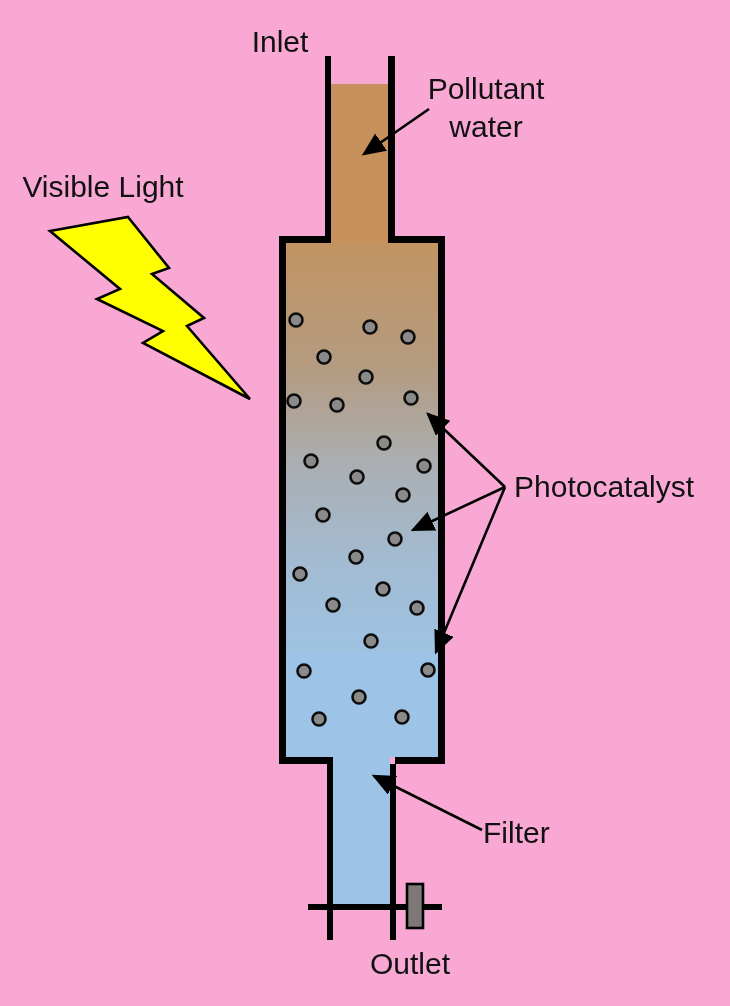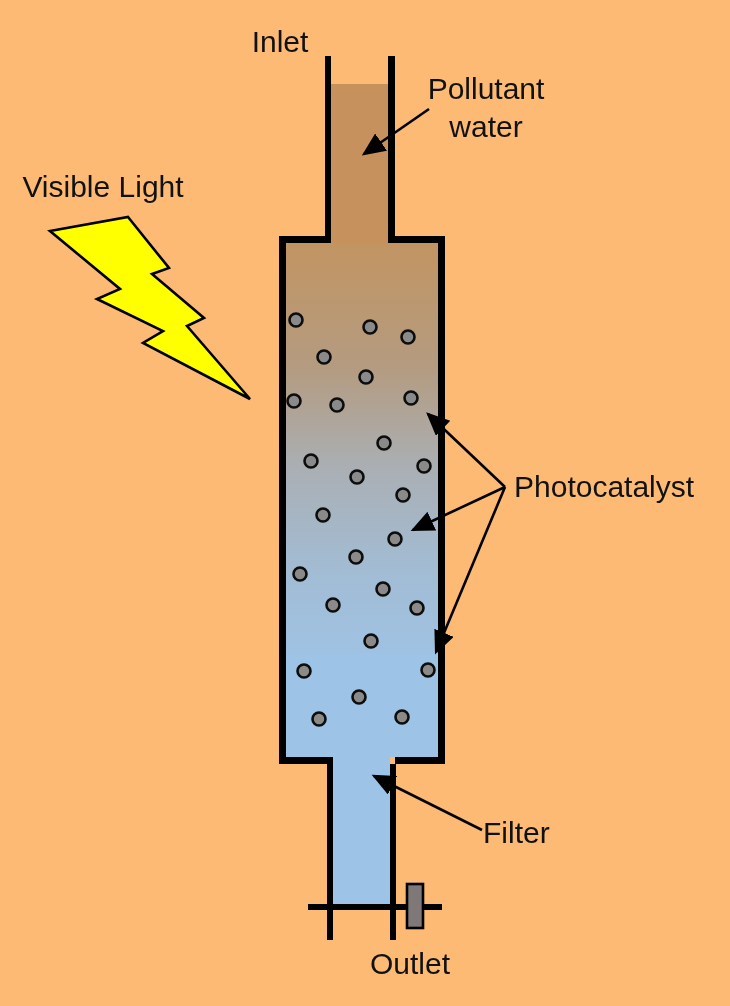--- a/index.html
+++ b/index.html
@@ -1,19 +1,19 @@
 <!DOCTYPE html>
 <html><head>
 <meta charset="utf-8">
 <style>
   html,body { margin:0; padding:0; background:#ffffff; }
   #stage {
     position:relative;
     width:730px; height:1006px;
-    background:#fdba74;
+    background:#f9a8d4;
     font-family:"Liberation Sans", sans-serif;
     overflow:hidden;
   }
   svg { display:block; }
   .label {
     font-family:"Liberation Sans", sans-serif;
     font-size:30px;
     fill:#111111;
   }
   .wall { fill:#000000; }

